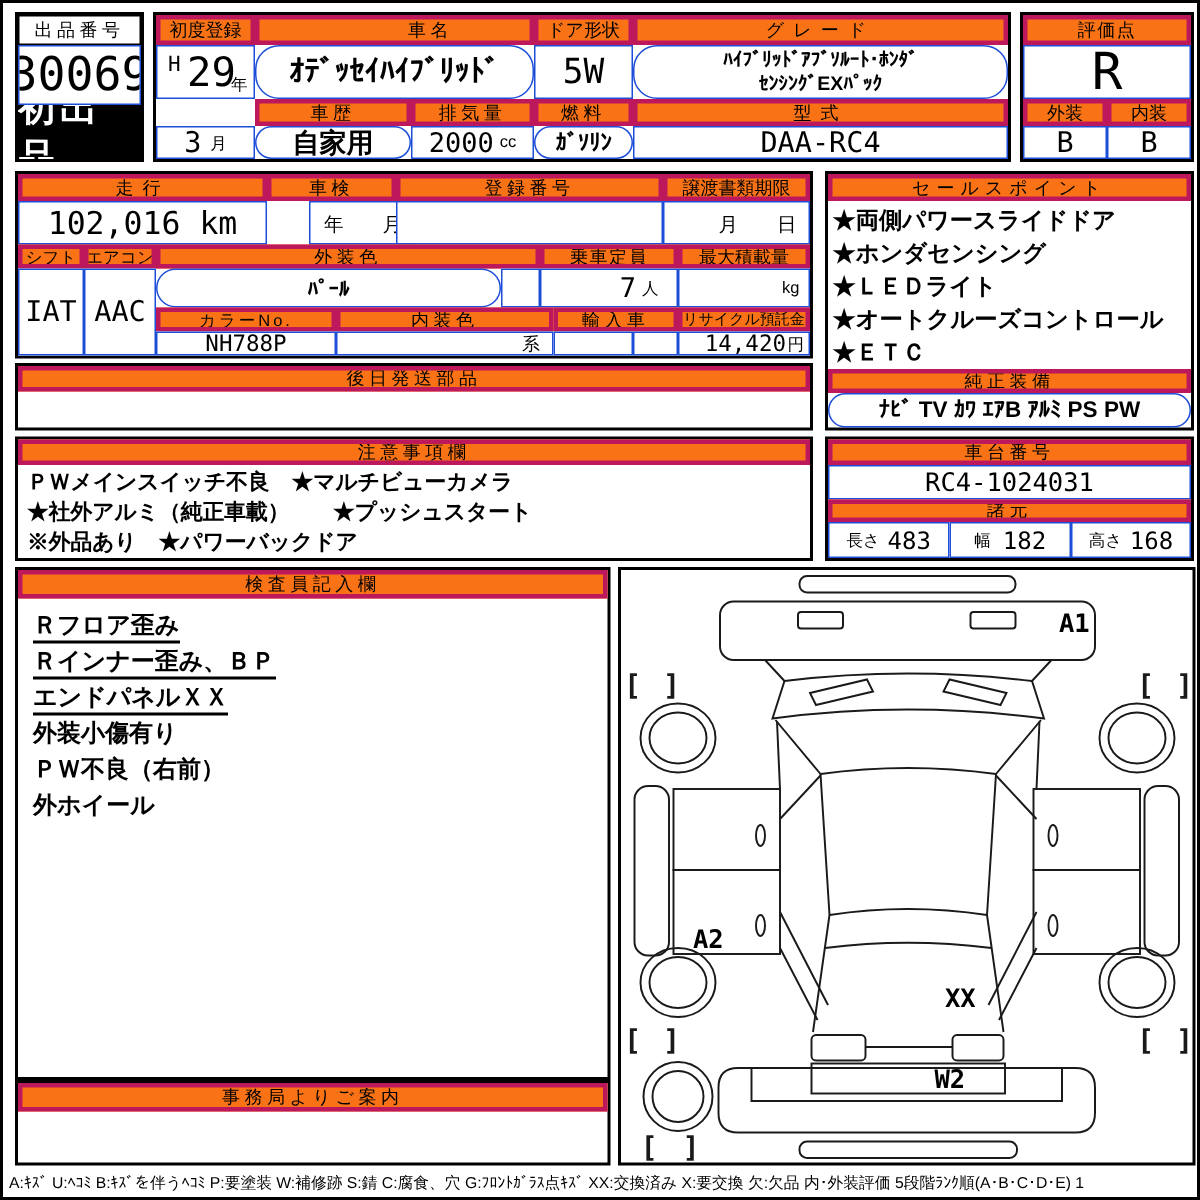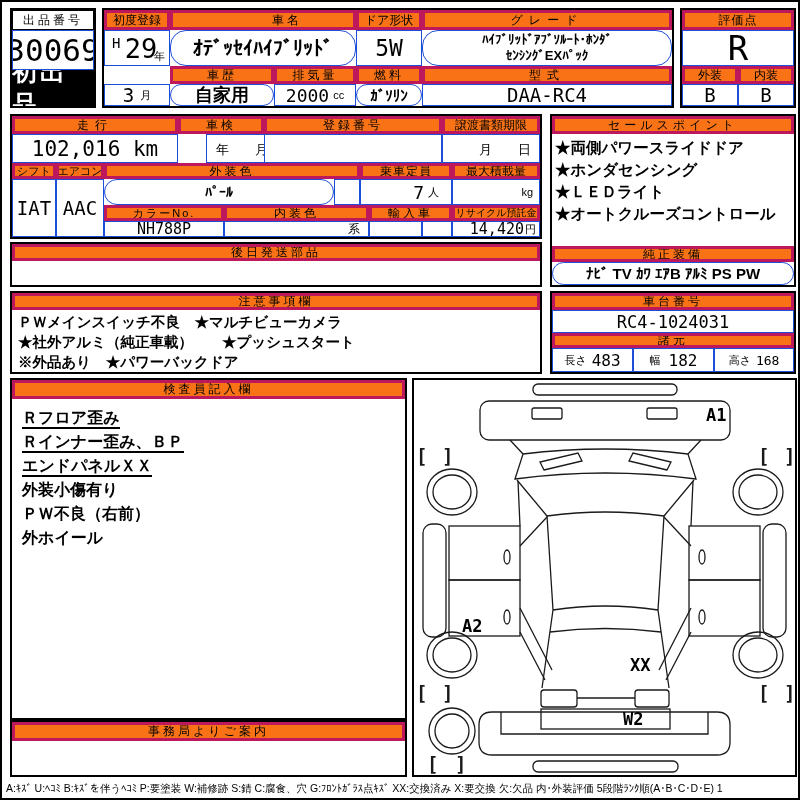--- a/index.html
+++ b/index.html
@@ -120,20 +120,21 @@
     </div>
   </div>
 
   <div class="box" style="left:548px;top:112px;width:246px;height:173px;">
     <div class="cell hd" style="left:0;top:0;width:242px;height:18px;letter-spacing:4px;">セールスポイント</div>
     <div class="lines b" style="left:3px;top:21px;width:236px;font-size:15.5px;line-height:22px;">
       <div>★両側パワースライドドア</div>
       <div>★ホンダセンシング</div>
       <div>★ＬＥＤライト</div>
       <div>★オートクルーズコントロール</div>
+      <div>★ＥＴＣ</div>
     </div>
     <div class="cell hd" style="left:0;top:130px;width:242px;height:16px;">純正装備</div>
     <div class="cell vc b" style="left:0;top:146px;width:242px;height:23px;font-size:15px;white-space:nowrap;">ﾅﾋﾞ TV ｶﾜ ｴｱB ｱﾙﾐ PS PW</div>
   </div>
 
   <div class="box" style="left:8px;top:240px;width:532px;height:45px;">
     <div class="cell hd" style="left:0;top:0;width:528px;height:17px;">後日発送部品</div>
     <div class="cell" style="left:0;top:17px;width:528px;height:24px;"></div>
   </div>
 
@@ -153,21 +154,21 @@
     <div class="cell vc" style="left:0;top:55px;width:81px;height:24px;gap:5px;">
       <span style="font-size:11px;">長さ</span>
       <span class="mono" style="font-size:16px;">483</span>
     </div>
     <div class="cell vc" style="left:81px;top:55px;width:81px;height:24px;gap:8px;">
       <span style="font-size:11px;">幅</span>
       <span class="mono" style="font-size:16px;">182</span>
     </div>
     <div class="cell vc" style="left:162px;top:55px;width:80px;height:24px;gap:5px;">
       <span style="font-size:11px;">高さ</span>
-      <span class="mono" style="font-size:13px;">168</span>
+      <span class="mono" style="font-size:16px;">168</span>
     </div>
   </div>
 
   <div class="box" style="left:8px;top:376px;width:397px;height:342px;">
     <div class="cell hd" style="left:0;top:0;width:393px;height:19px;">検査員記入欄</div>
     <div class="lines b" style="left:10px;top:26px;width:375px;font-size:16px;line-height:24px;">
       <div><span class="ul">Ｒフロア歪み</span></div>
       <div><span class="ul">Ｒインナー歪み、ＢＰ</span></div>
       <div><span class="ul">エンドパネルＸＸ</span></div>
       <div><span>外装小傷有り</span></div>

